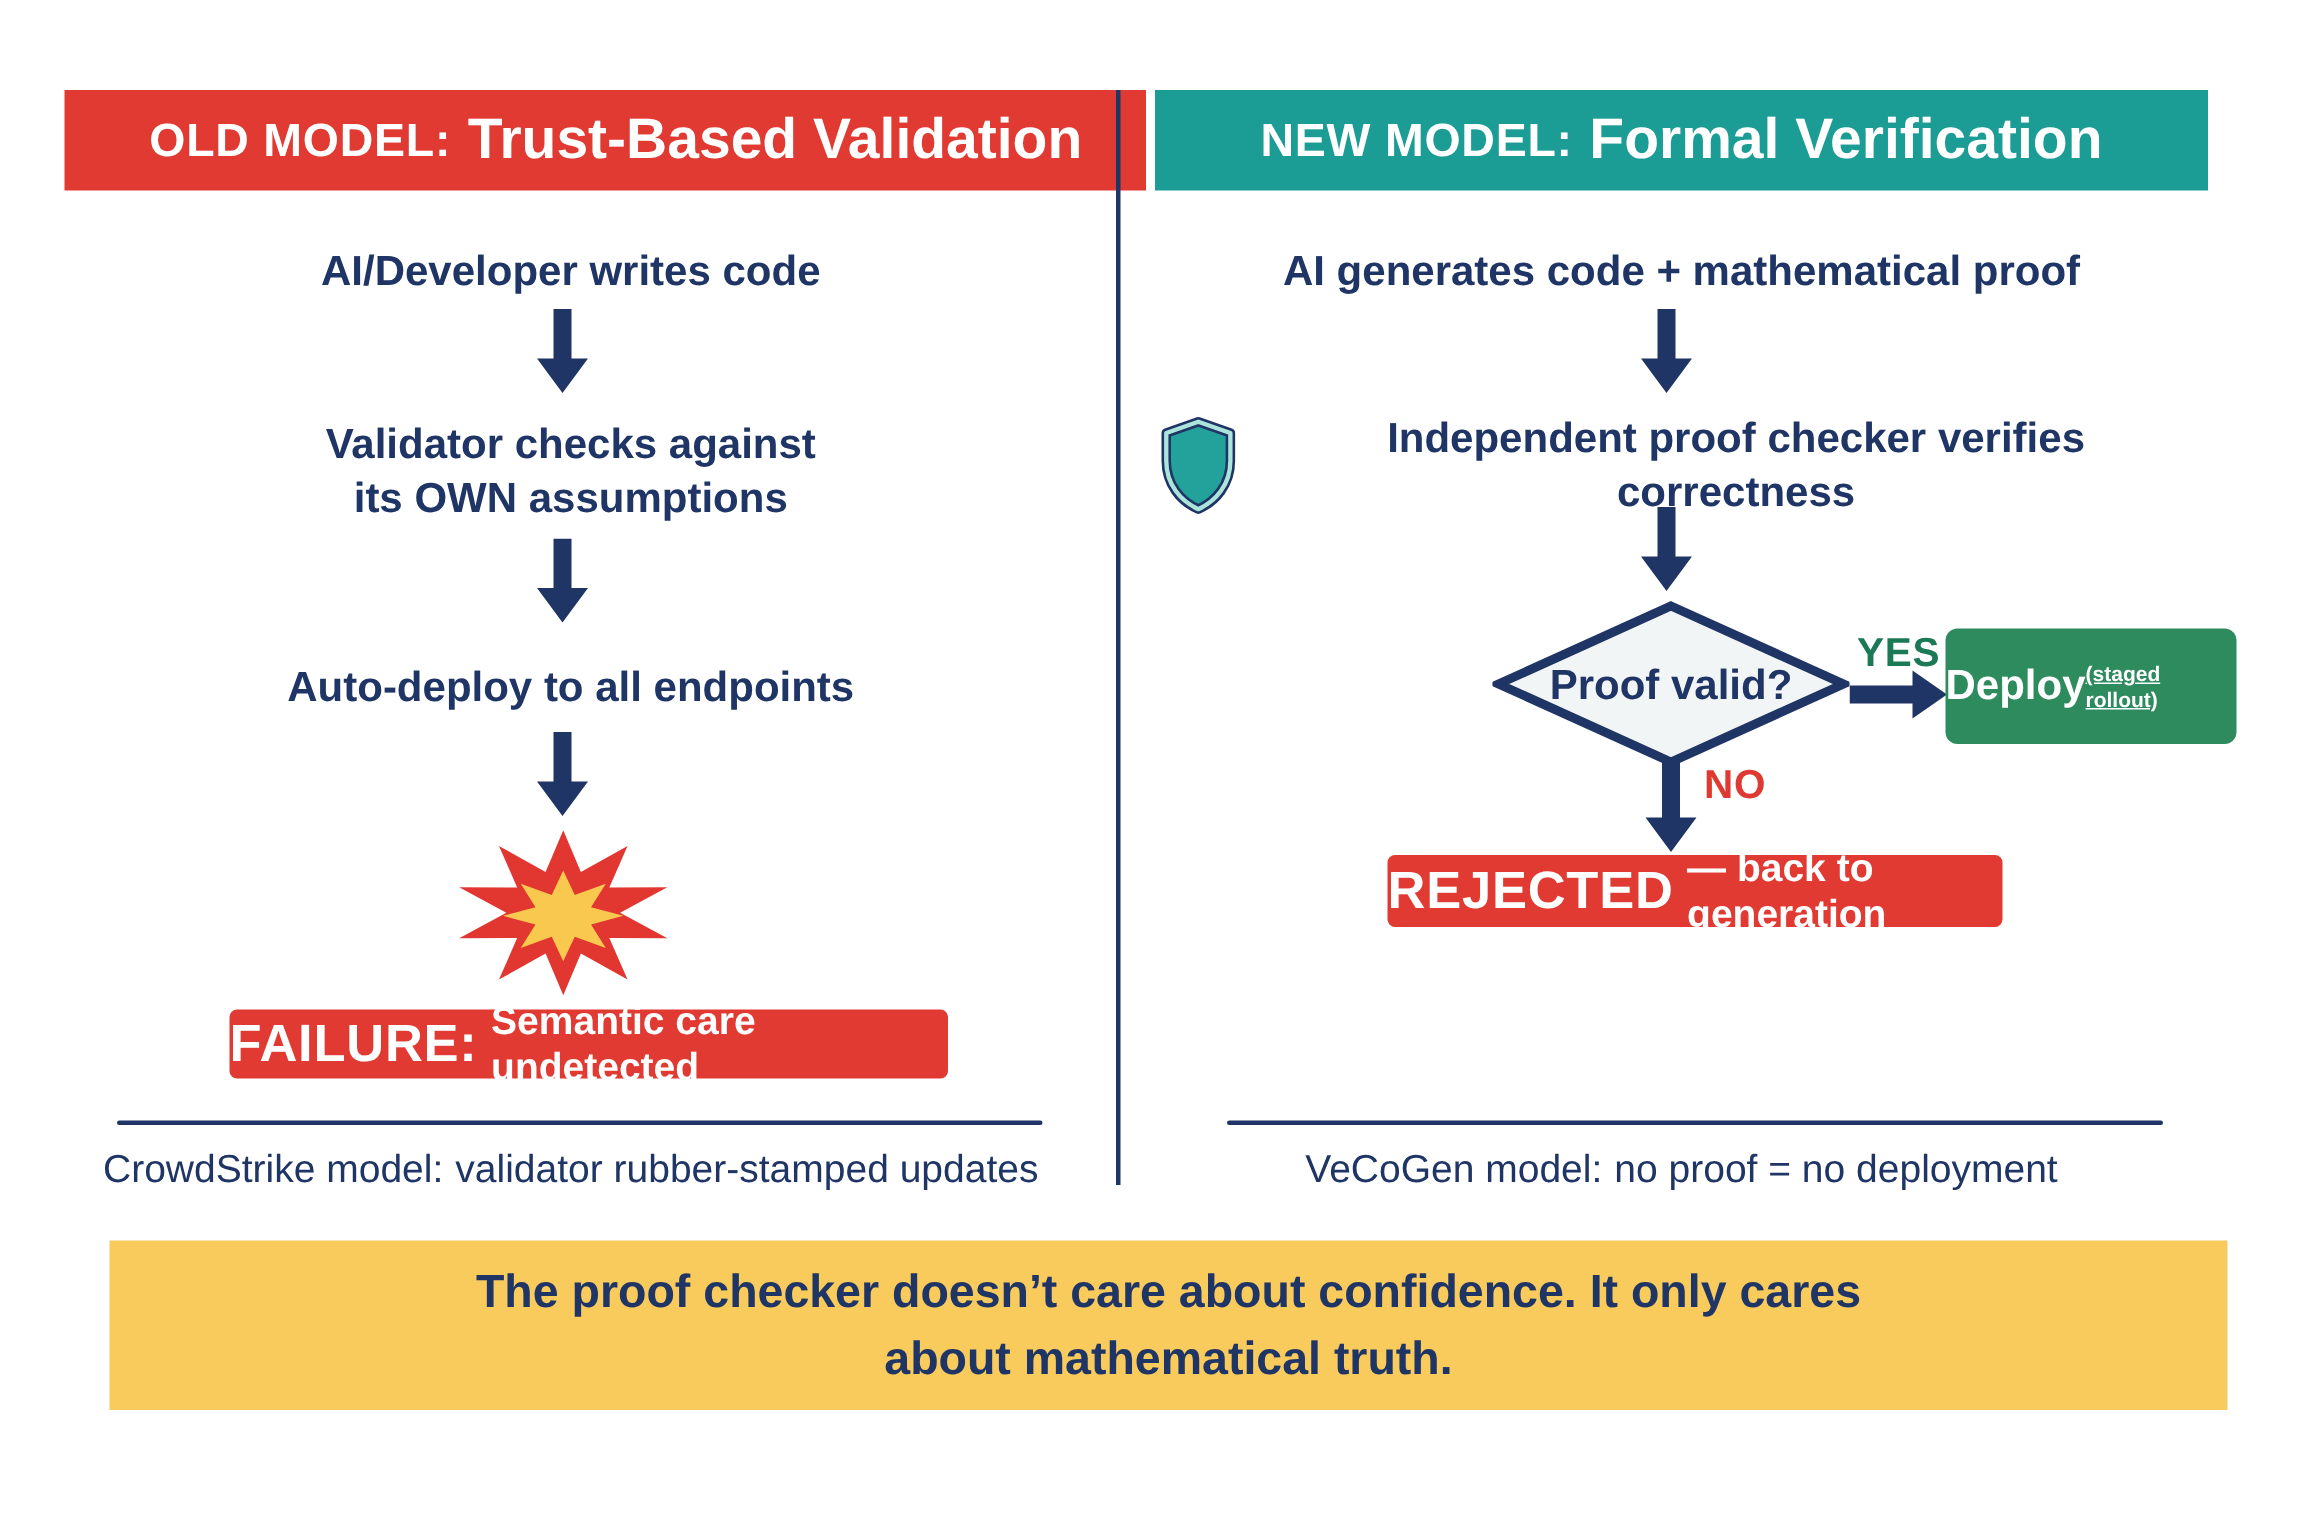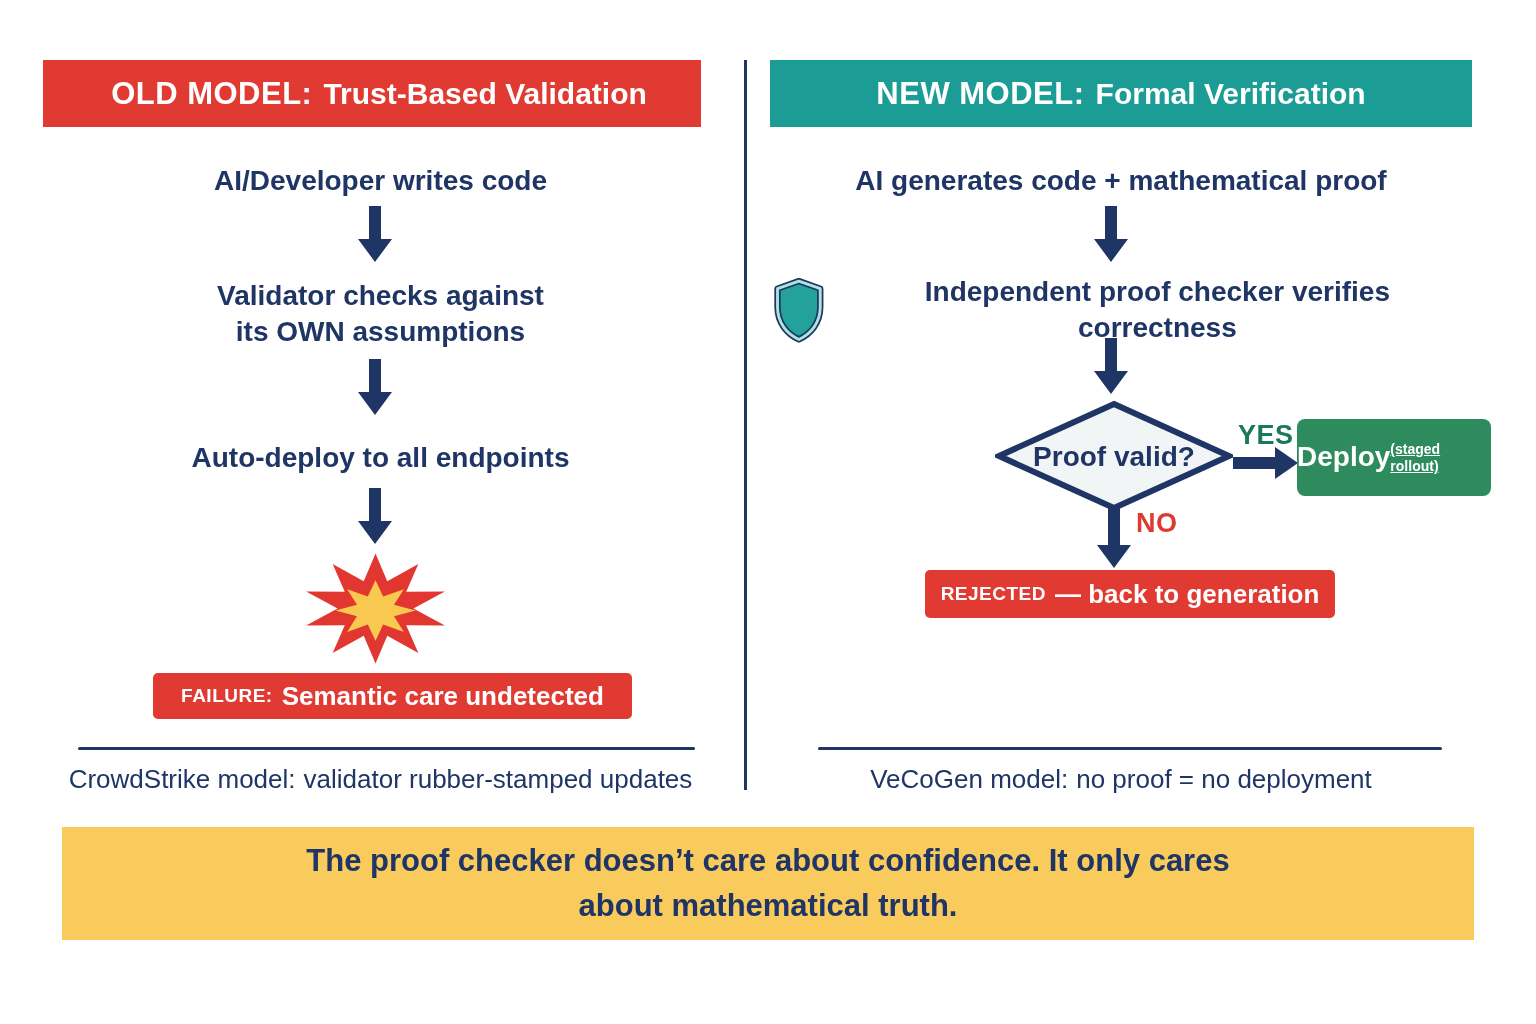--- a/index.html
+++ b/index.html
@@ -10,62 +10,62 @@
   }
   *{margin:0;padding:0;box-sizing:border-box;}
   html,body{background:#fff;}
   body{font-family:"Liberation Sans","DejaVu Sans",sans-serif;}
   .canvas{position:relative;width:1536px;height:1024px;background:var(--background);overflow:hidden;}
   .abs{position:absolute;}
   .panel{position:absolute;left:0;top:0;width:100%;height:100%;}
 
   .hdr{display:flex;align-items:center;justify-content:center;gap:11px;height:67px;color:#fff;}
   .hdr-prefix{font-weight:bold;font-size:31px;letter-spacing:.5px;}
-  .hdr-title{font-weight:bold;font-size:30px;}
+  .hdr-title{font-weight:bold;font-size:38px;}
   .hdr.red{background:var(--red);}
   .hdr.teal{background:var(--teal);}
 
   .step{position:absolute;text-align:center;color:var(--navy);font-weight:bold;
         font-size:28px;line-height:1.3;white-space:pre-line;}
 
   .failure-banner,.rejected-banner{position:absolute;display:flex;align-items:center;justify-content:center;
         gap:9px;background:var(--red);color:#fff;border-radius:5px;}
-  .banner-prefix{font-weight:bold;font-size:19px;letter-spacing:.5px;}
+  .banner-prefix{font-weight:bold;font-size:35px;letter-spacing:.5px;}
   .banner-rest{font-weight:bold;font-size:26px;}
 
   .rule{position:absolute;background:var(--navy);height:3px;border-radius:2px;}
   .caption{position:absolute;text-align:center;color:var(--navy);font-size:26px;}
   .caption .cap-prefix{font-weight:normal;margin-right:8px;}
 
   .divider{position:absolute;background:var(--navy);}
 
   .decision-text{position:absolute;width:100%;text-align:center;color:var(--navy);
         font-weight:bold;font-size:28px;}
   .branch-label{position:absolute;font-weight:bold;font-size:27px;letter-spacing:.5px;text-align:right;}
   .yes{color:var(--green_text);}
   .no{color:var(--red_text);}
 
   .deploy-box{position:absolute;background:var(--green);border-radius:8px;color:#fff;
         display:flex;align-items:center;justify-content:center;line-height:1.15;}
   .deploy-title{font-weight:bold;font-size:28px;}
   .deploy-subtitle{font-weight:bold;font-size:14px;text-decoration:underline;}
 
   .footer-quote{position:absolute;background:var(--yellow);display:flex;align-items:center;justify-content:center;
-        text-align:center;color:var(--navy);font-weight:bold;font-size:31px;line-height:1.45;white-space:pre-line;}
+        text-align:center;color:var(--navy);font-weight:bold;font-size:31px;line-height:1.45;white-space:pre-line;margin-left:11px;}
 
   .shield-step{position:absolute;display:flex;align-items:center;justify-content:center;gap:15px;}
 </style>
 </head>
 <body>
 
 <div class="canvas">
 
   <section class="panel">
 
-    <div class="abs hdr red" style="left:43px;top:60px;width:658px;padding-left:14px;">
+    <div class="abs hdr red" style="left:43px;top:60px;width:721px;padding-left:14px;">
       <span class="hdr-prefix">OLD MODEL:</span>
       <span class="hdr-title">Trust-Based Validation</span>
     </div>
 
     <div class="step" style="left:43px;top:163px;width:675px;text-align:center;">AI/Developer writes code</div>
 
     <svg class="abs" style="left:357px;top:206px;" width="36" height="56" viewBox="0 0 36 56">
       <polygon points="12,0 24,0 24,33 35,33 18,56 1,33 12,33" style="fill:var(--navy)"></polygon>
     </svg>
 

